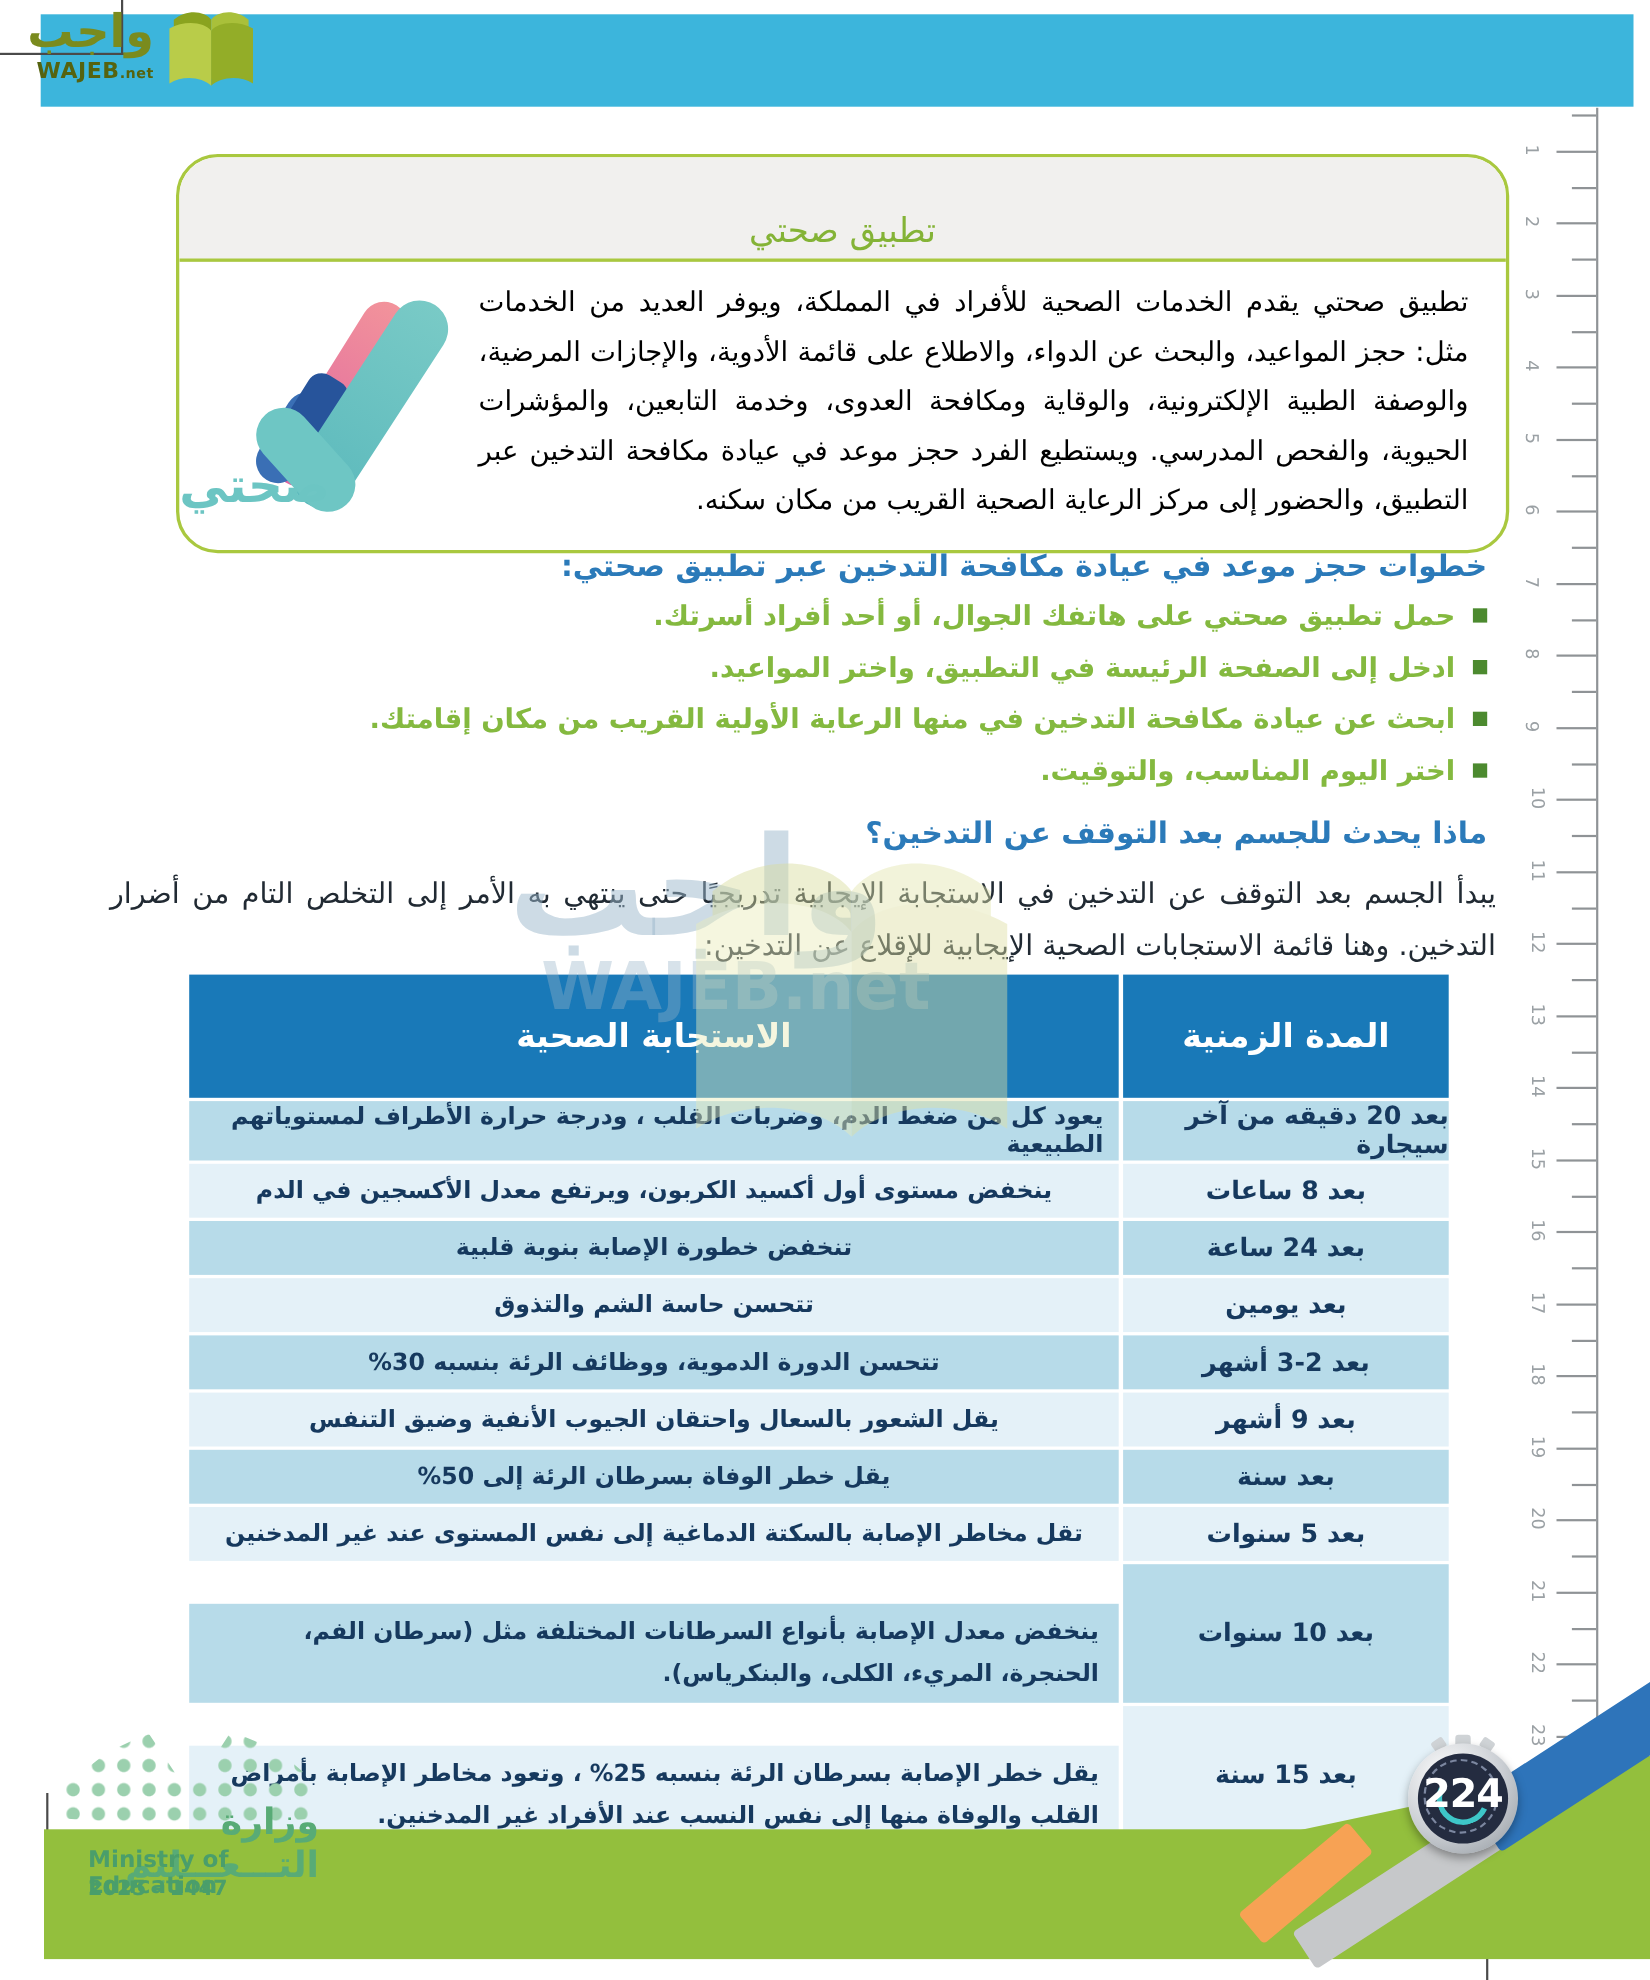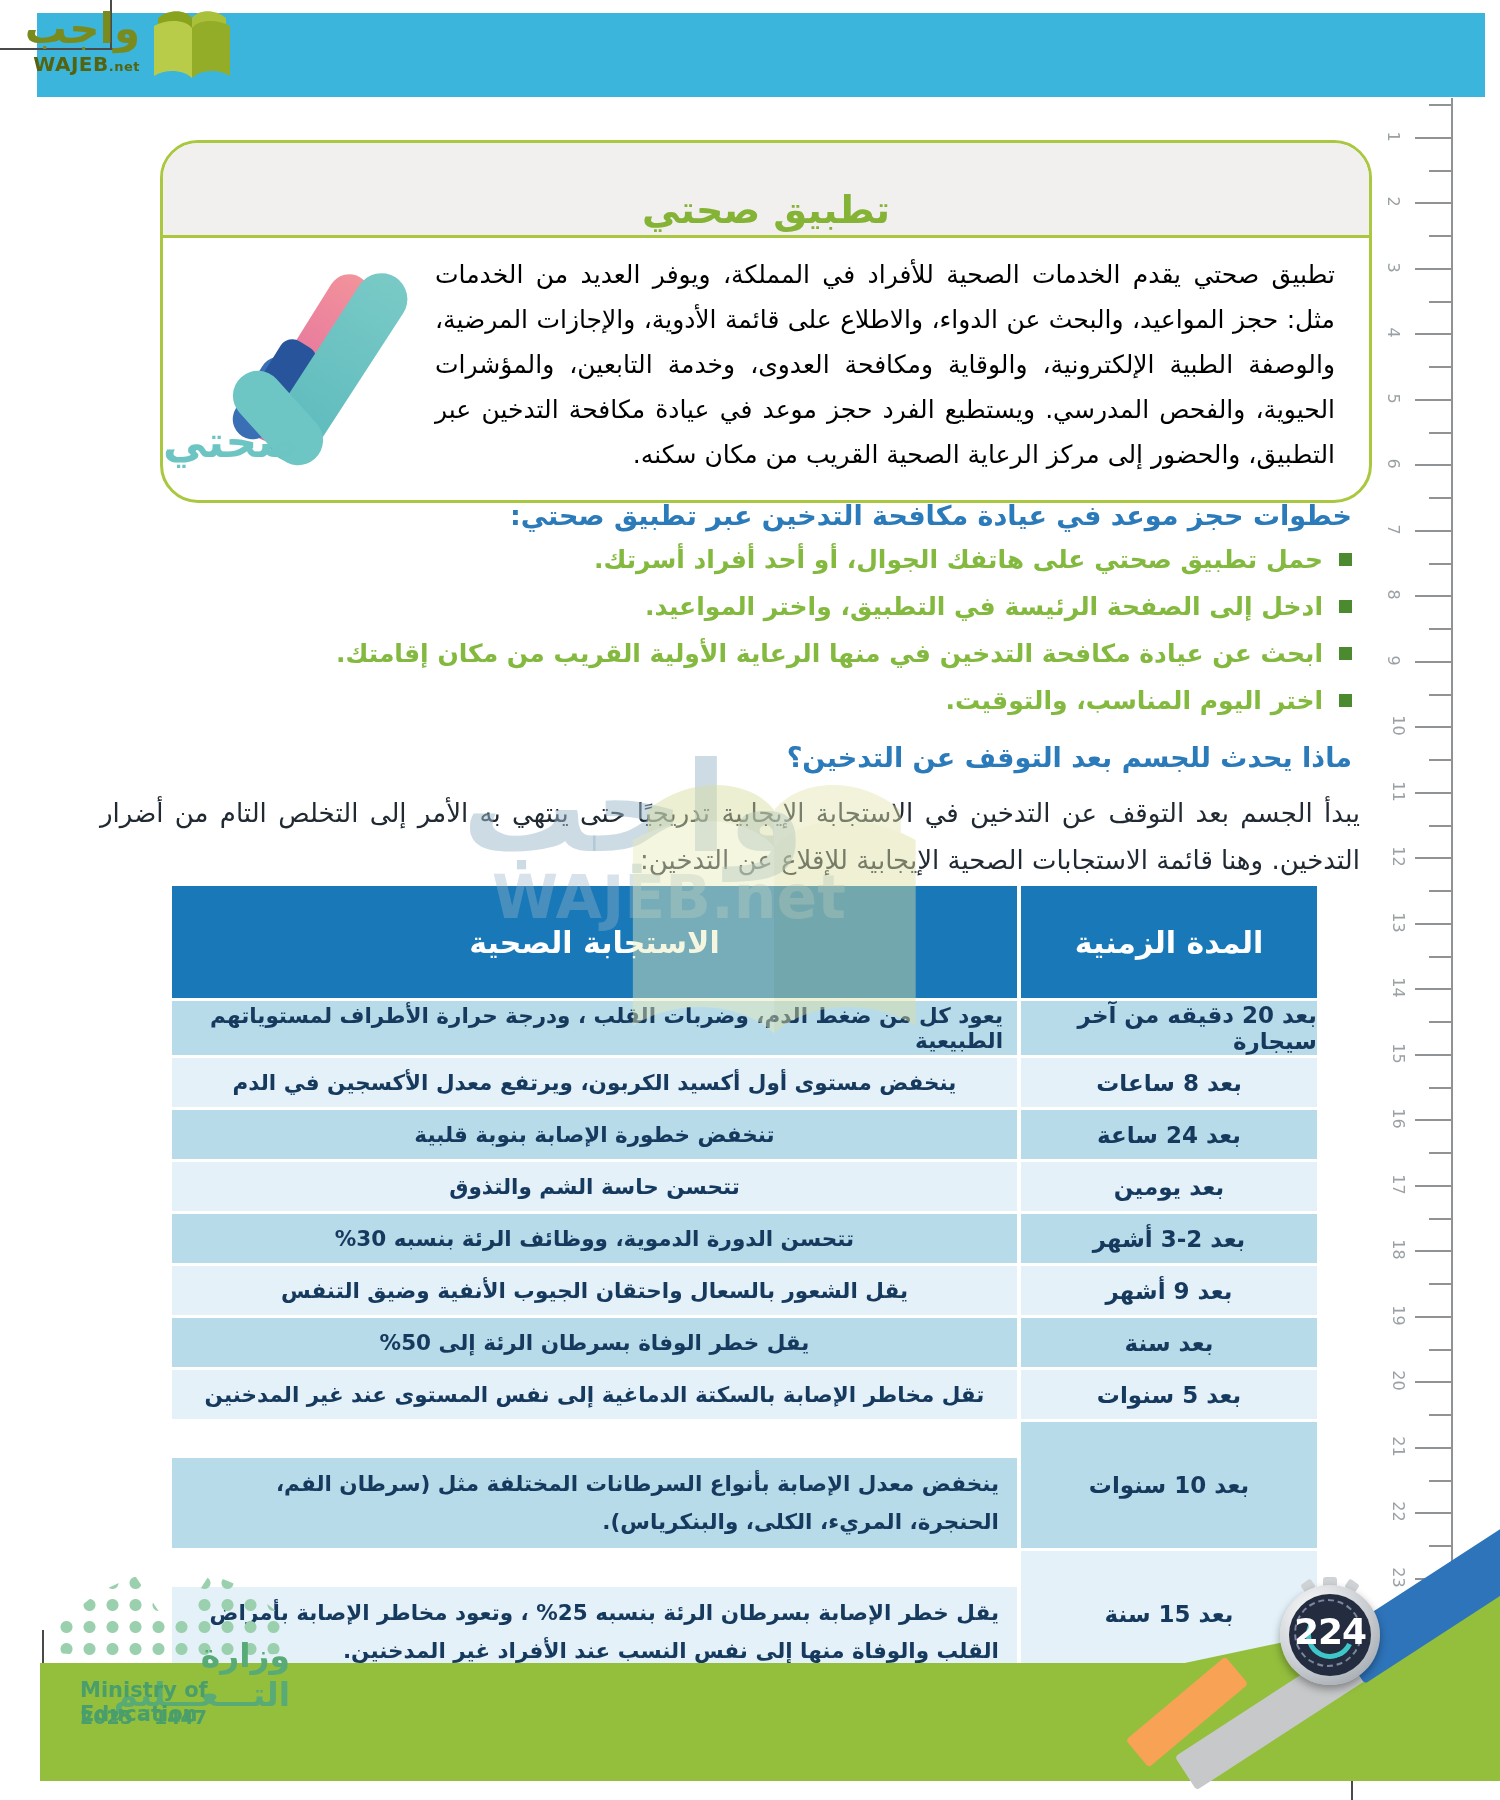--- a/index.html
+++ b/index.html
@@ -20,21 +20,21 @@
   .wajeb-en small{font-size:13px;}
 
   
   .ruler-line{left:1451px;top:98px;width:2px;height:1500px;background:#8f9396;}
   .tick{background:#8f9396;height:2px;}
   .ruler-num{position:absolute;color:#9aa0a4;font-size:16px;transform:rotate(90deg);transform-origin:center;}
 
   
   .info-box{left:160px;top:140px;width:1206px;height:357px;border:3px solid #a9c83f;border-radius:38px;background:#fff;overflow:hidden;}
   .info-box-header{height:92px;background:#f1f0ee;border-bottom:3px solid #a9c83f;display:flex;align-items:center;justify-content:center;}
-  .info-box-title{font-size:38px;font-weight:bold;color:#84b336;margin-top:41px;}
+  .info-box-title{font-size:31px;font-weight:normal;color:#84b336;margin-top:41px;}
   .info-box-body{position:relative;height:259px;direction:rtl;}
   .info-box-text{position:absolute;right:34px;top:14px;width:900px;font-size:25px;line-height:45px;color:#000000;text-align:justify;font-weight:400;}
 
   
   .sehaty{position:absolute;left:28px;top:30px;width:230px;height:215px;}
   .stroke{position:absolute;border-radius:40px;}
   .seh-pink{width:42px;height:190px;background:linear-gradient(#f2939b,#df64a0);transform:rotate(32deg);left:98px;top:-5px;}
   .seh-blue{width:40px;height:90px;background:#3a6fb5;transform:rotate(32deg);left:55px;top:85px;border-radius:30px;}
   .seh-blue2{width:40px;height:60px;background:#27549b;transform:rotate(32deg);left:78px;top:72px;border-radius:14px;}
   .seh-teal-long{width:52px;height:215px;background:linear-gradient(#79cac6,#5bb9bc);transform:rotate(33deg);left:120px;top:-8px;}

